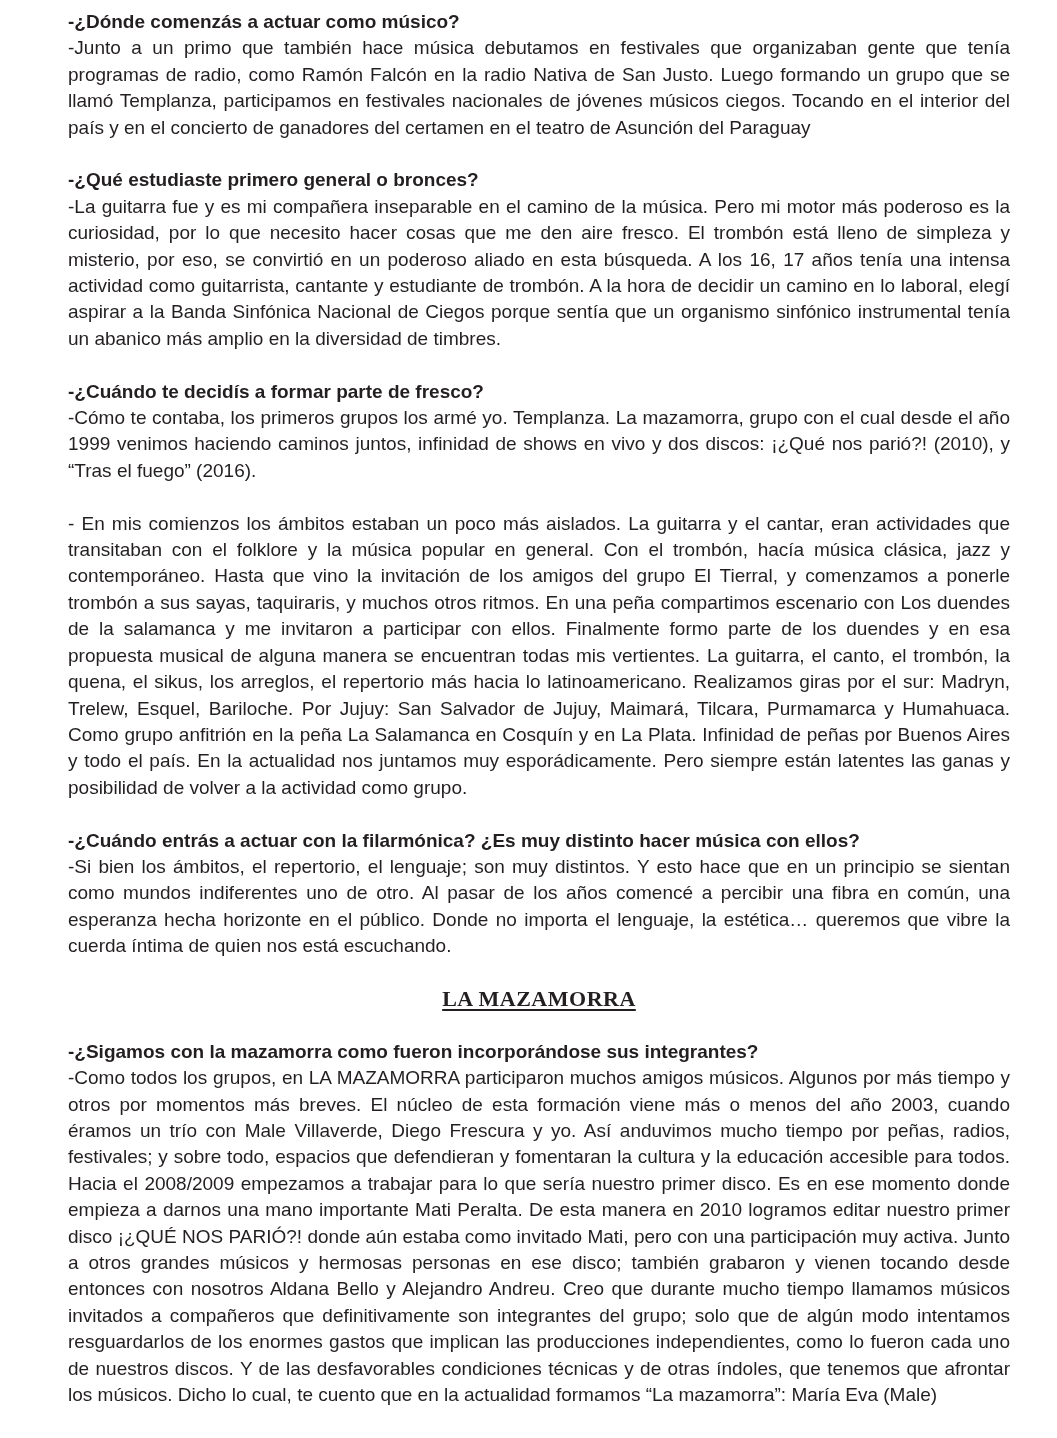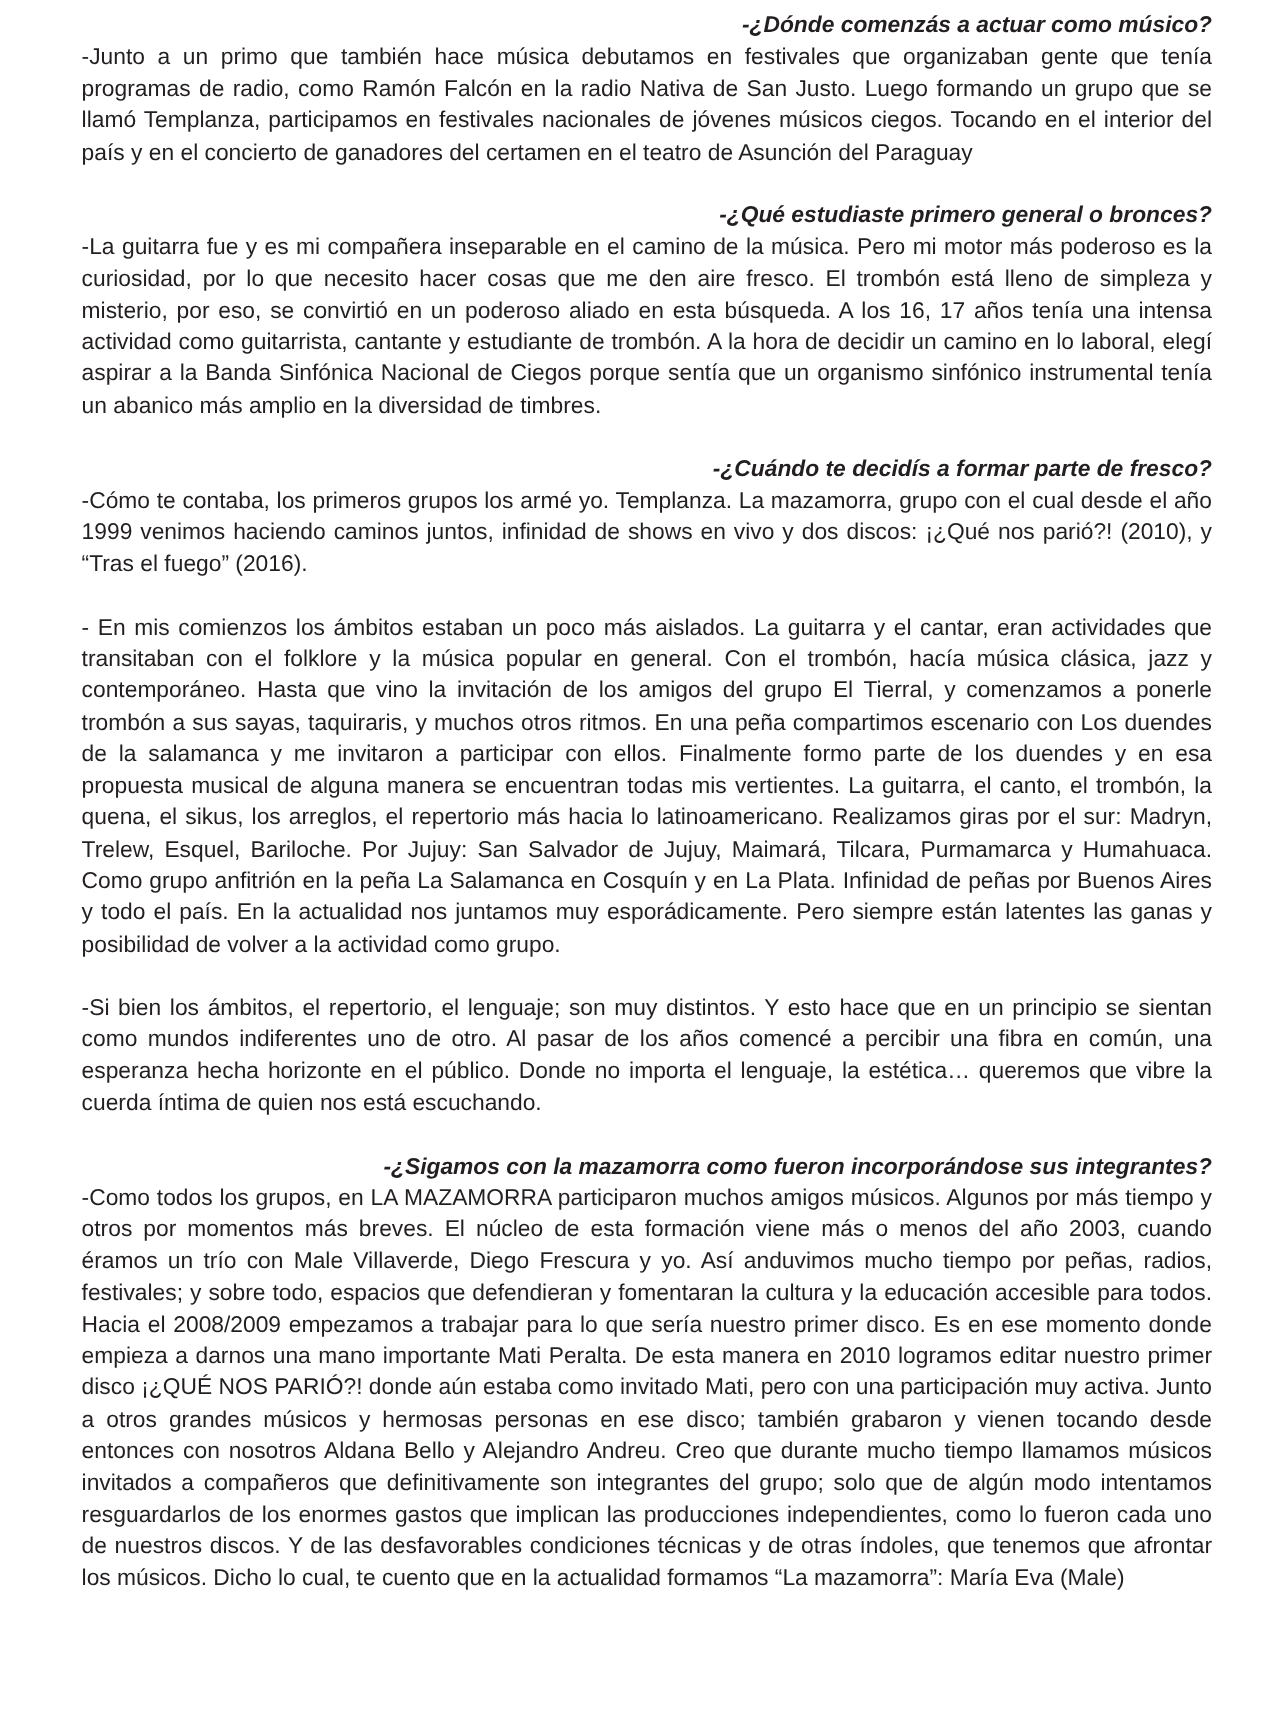--- a/index.html
+++ b/index.html
@@ -19,22 +19,20 @@
     font-family: "Liberation Sans", sans-serif;
     font-size: 19px;
     line-height: 26.4px;
   }
   .qa-section {
     margin: 0 0 26.4px 0;
   }
   .question {
     margin: 0;
     font-weight: bold;
-    font-style: italic;
-    text-align: right;
   }
   .answer {
     margin: 0;
     text-align: justify;
   }
   .doc-heading {
     margin: 0 0 26.4px 0;
     font-family: "Liberation Serif", serif;
     font-size: 22px;
     font-weight: bold;
@@ -65,22 +63,26 @@
   <section class="qa-section">
     <p class="question">-¿Cuándo te decidís a formar parte de fresco?</p>
     <p class="answer">-Cómo te contaba, los primeros grupos los armé yo. Templanza. La mazamorra, grupo con el cual desde el año 1999 venimos haciendo caminos juntos, infinidad de shows en vivo y dos discos: ¡¿Qué nos parió?! (2010), y “Tras el fuego” (2016).</p>
   </section>
 
   <section class="qa-section">
     <p class="answer">- En mis  comienzos los ámbitos estaban un poco más aislados. La guitarra y el cantar, eran actividades que transitaban con el folklore y la música popular en general. Con el trombón, hacía música clásica, jazz y contemporáneo. Hasta que vino la invitación de los amigos del grupo El Tierral, y comenzamos a ponerle trombón a sus sayas, taquiraris, y muchos otros ritmos. En una peña compartimos escenario con Los duendes de la salamanca y me invitaron a participar con ellos. Finalmente formo parte de los duendes y en esa propuesta musical de alguna manera se encuentran todas mis vertientes. La guitarra, el canto, el trombón, la quena, el sikus, los arreglos, el repertorio más hacia lo latinoamericano. Realizamos giras por el sur: Madryn, Trelew, Esquel, Bariloche.  Por Jujuy: San Salvador de Jujuy, Maimará, Tilcara, Purmamarca y Humahuaca. Como grupo anfitrión en la peña La Salamanca en Cosquín y en La Plata. Infinidad de peñas por Buenos Aires y todo el país.   En la actualidad nos juntamos muy esporádicamente. Pero siempre están latentes las ganas y posibilidad de volver a la actividad como grupo.</p>
   </section>
 
   <section class="qa-section">
+    <p class="question">-¿Cuándo entrás a actuar con la filarmónica? ¿Es muy distinto hacer música con ellos?</p>
     <p class="answer">-Si bien los ámbitos, el repertorio, el lenguaje; son muy distintos. Y esto hace que en un principio se sientan como mundos indiferentes uno de otro. Al pasar de los años comencé a percibir una fibra en común, una esperanza hecha horizonte en el público. Donde no importa el lenguaje, la estética… queremos que vibre la cuerda íntima de quien nos está escuchando.</p>
   </section>
 
+  <h2 class="doc-heading">
+    <span class="heading-text">LA MAZAMORRA</span>
+  </h2>
 
   <section class="qa-section">
     <p class="question">-¿Sigamos con la mazamorra como fueron incorporándose sus integrantes?</p>
     <p class="answer">-Como todos los grupos, en LA MAZAMORRA participaron muchos amigos músicos. Algunos por más tiempo y otros por momentos más breves. El núcleo de esta formación viene más o menos del año 2003, cuando éramos un trío con Male Villaverde, Diego Frescura y yo. Así anduvimos mucho tiempo por peñas, radios, festivales; y sobre todo, espacios que defendieran y fomentaran la cultura y la educación accesible para todos. Hacia el 2008/2009 empezamos a trabajar para lo que sería nuestro primer disco. Es en ese momento donde empieza a darnos una mano importante Mati Peralta. De esta manera en 2010 logramos editar nuestro primer disco ¡¿QUÉ NOS PARIÓ?! donde aún estaba como invitado Mati, pero con una participación muy activa. Junto a otros grandes músicos y hermosas personas en ese disco; también grabaron y vienen tocando desde entonces con nosotros Aldana Bello y Alejandro Andreu. Creo que durante mucho tiempo llamamos músicos invitados a compañeros que definitivamente son integrantes del grupo; solo que de algún modo intentamos resguardarlos de los enormes gastos que implican las producciones independientes, como lo fueron cada uno de nuestros discos. Y de las desfavorables condiciones técnicas y de otras índoles, que tenemos que afrontar los músicos. Dicho lo cual, te cuento que en la actualidad formamos “La mazamorra”: María Eva (Male)</p>
   </section>
 
 </div>
 
 </body></html>

